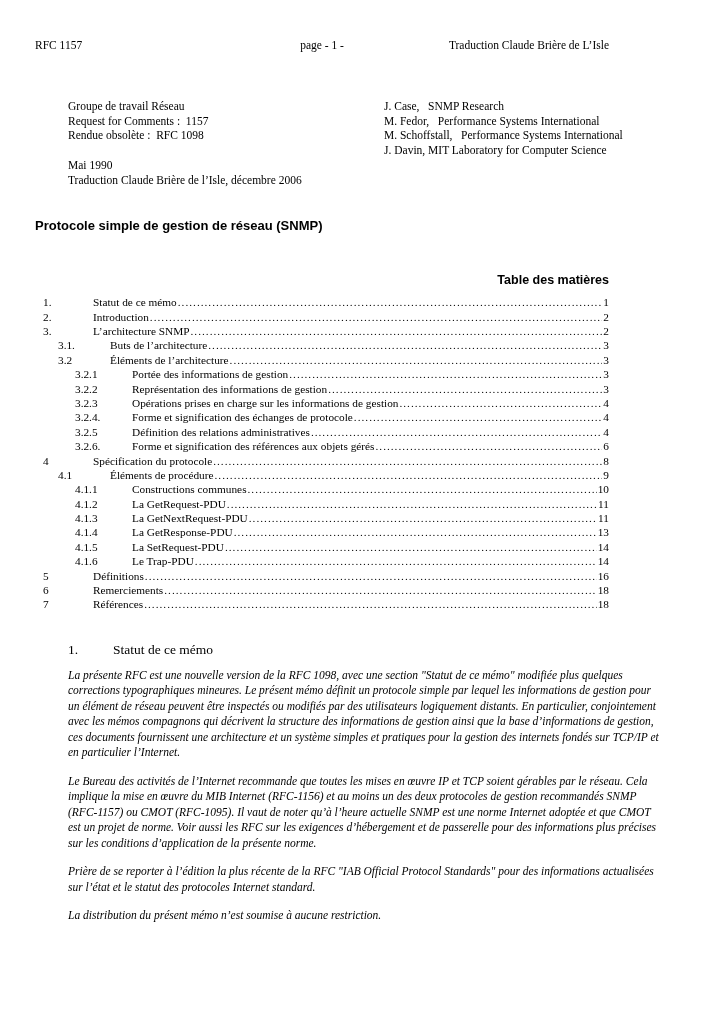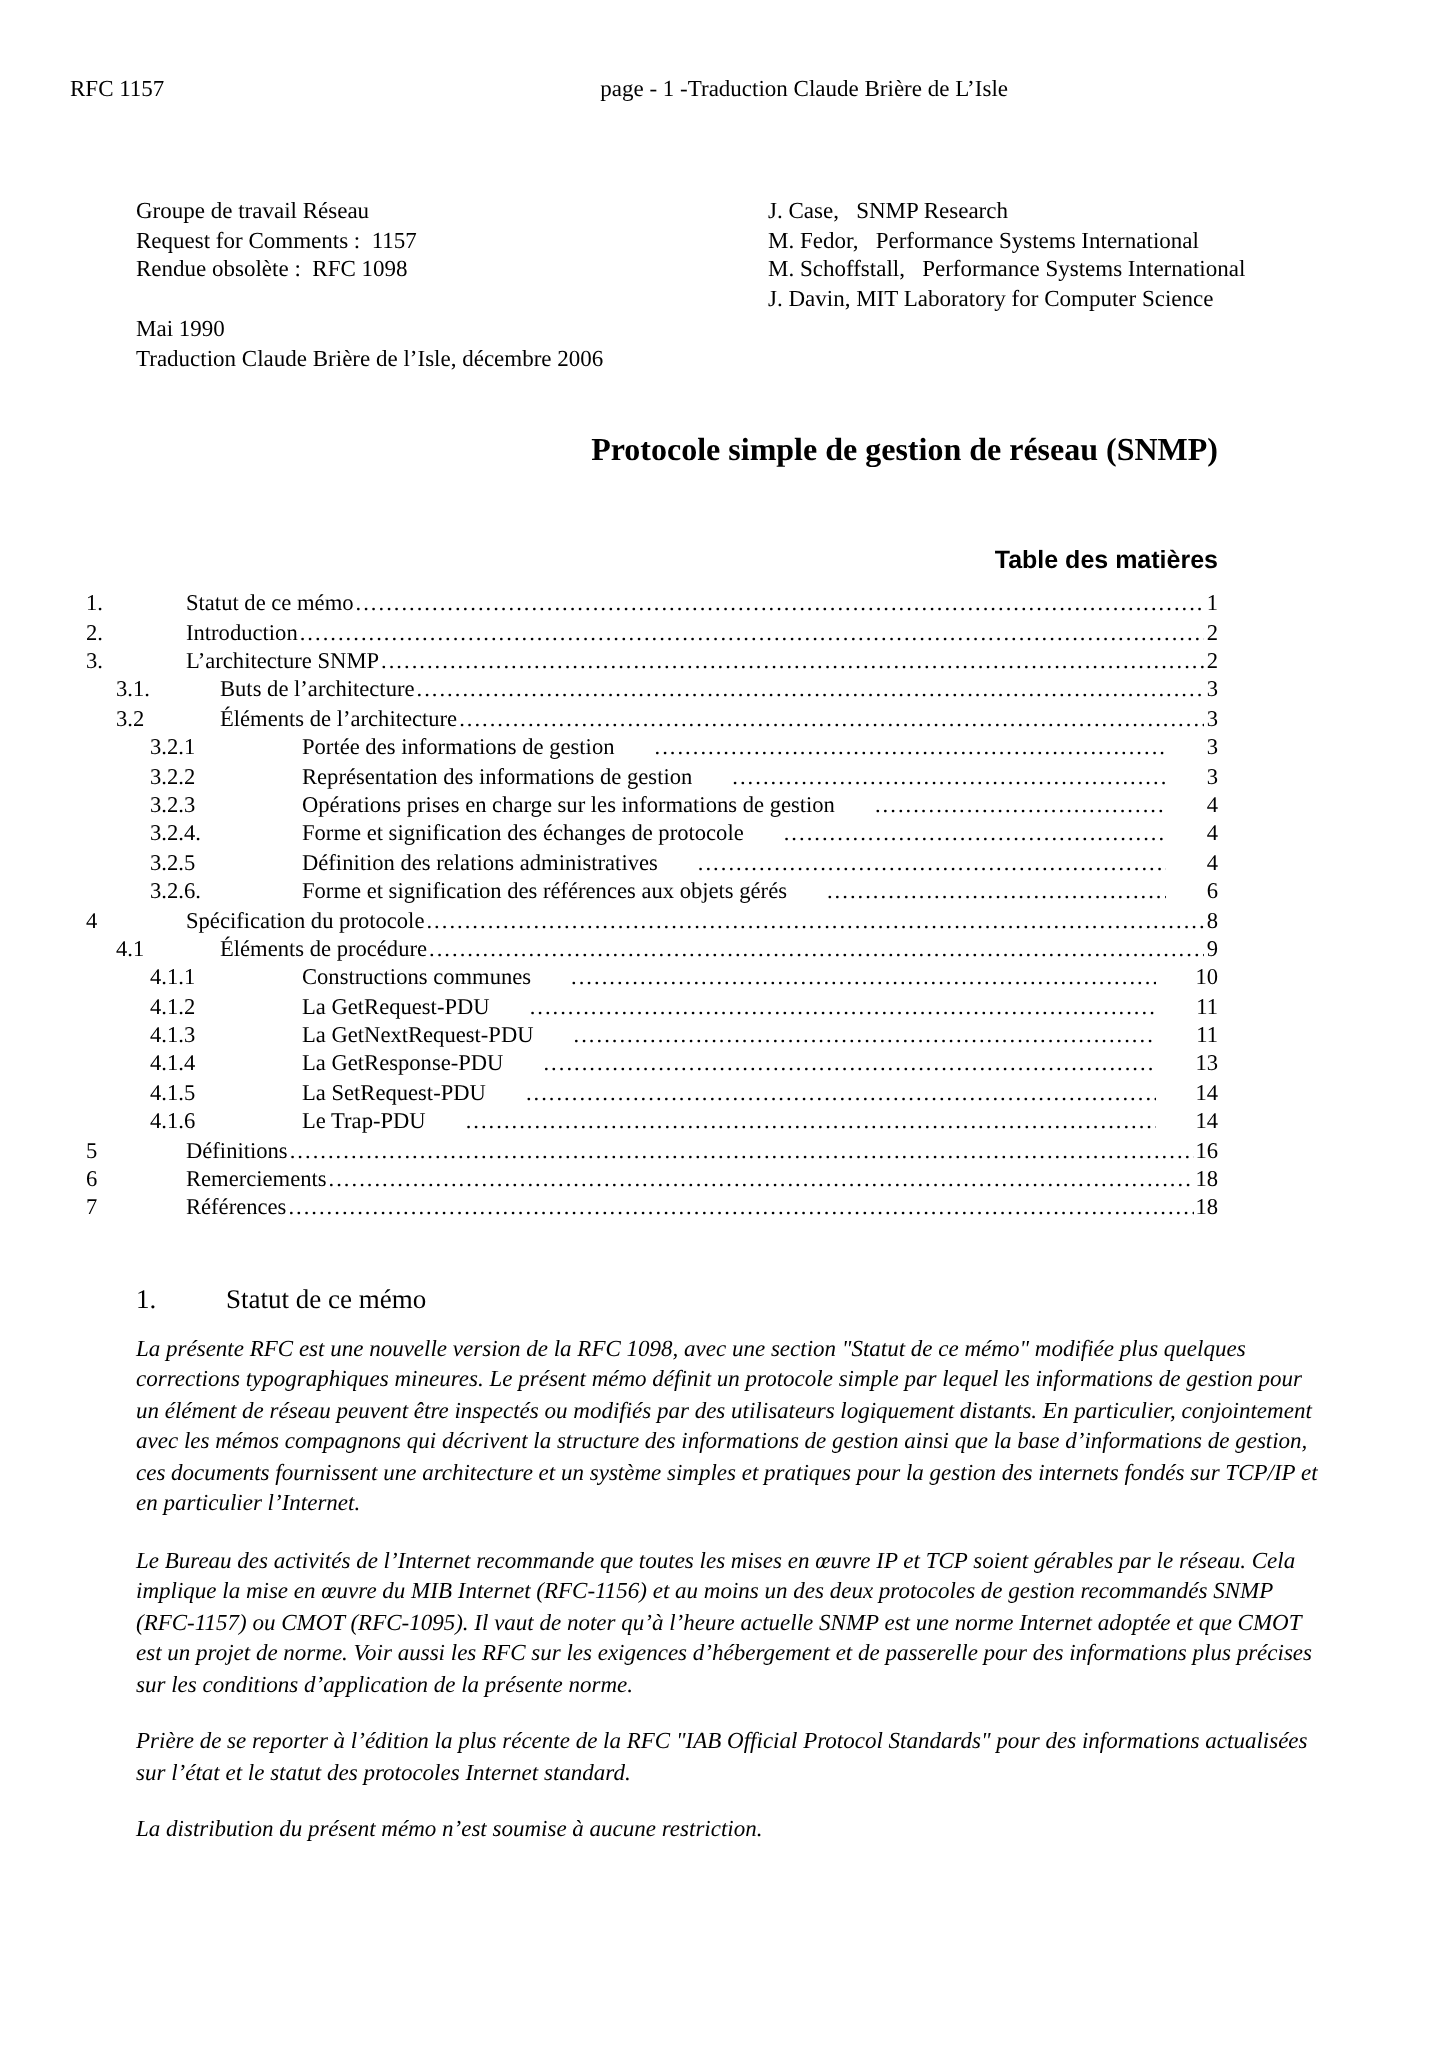--- a/index.html
+++ b/index.html
@@ -19,43 +19,43 @@
   }
 
   
   .running-header {
     display: flex;
     font-size: 11.5px;
     line-height: 14px;
   }
   .rh-left  { flex: 1; text-align: left; white-space: pre; }
   .rh-center{ flex: 0 0 auto; text-align: left; }
-  .rh-right { flex: 1; text-align: left; white-space: pre; }
+  .rh-right { flex: 1; text-align: right; white-space: pre; }
 
   
   .front {
     position: relative;
     margin: 47px 0 0 33px;
     font-size: 11.5px;
     line-height: 14.7px;
   }
   .front .line { white-space: pre; min-height: 14.7px; }
   .front-right {
     position: absolute;
     left: 316px;
     top: 0;
   }
 
   
   .doc-title {
     margin-top: 27px;
-    text-align: right;
-    font-family: Liberation Serif, serif;
+    text-align: left;
+    font-family: Liberation Sans, sans-serif;
     font-weight: bold;
-    font-size: 16px;
+    font-size: 13px;
     line-height: 24px;
   }
 
   
   .toc-heading {
     margin-top: 34px;
     text-align: right;
     font-family: "Liberation Sans", "DejaVu Sans", sans-serif;
     font-weight: bold;
     font-size: 12.5px;
@@ -66,21 +66,21 @@
     font-size: 11.3px;
   }
   .toc-row {
     display: flex;
     align-items: baseline;
     height: 14.4px;
     line-height: 14.4px;
   }
   .toc-row.l1 { padding-left: 8px; }
   .toc-row.l2 { padding-left: 23px; }
-  .toc-row.l3 { padding-left: 40px; gap: 19px; }
+  .toc-row.l3 { padding-left: 40px; }
   .l1 .toc-num { width: 50px; }
   .l2 .toc-num { width: 52px; }
   .l3 .toc-num { width: 57px; }
   .toc-num   { flex: none; }
   .toc-label { flex: none; white-space: nowrap; }
   .toc-dots  { flex: 1 1 auto; overflow: hidden; white-space: nowrap; margin: 0 1px; letter-spacing: 1px; }
   .toc-dots::after {
     content: "................................................................................................................................................................................................................................................................................................................................................................";
   }
   .toc-page  { flex: none; text-align: right; }

